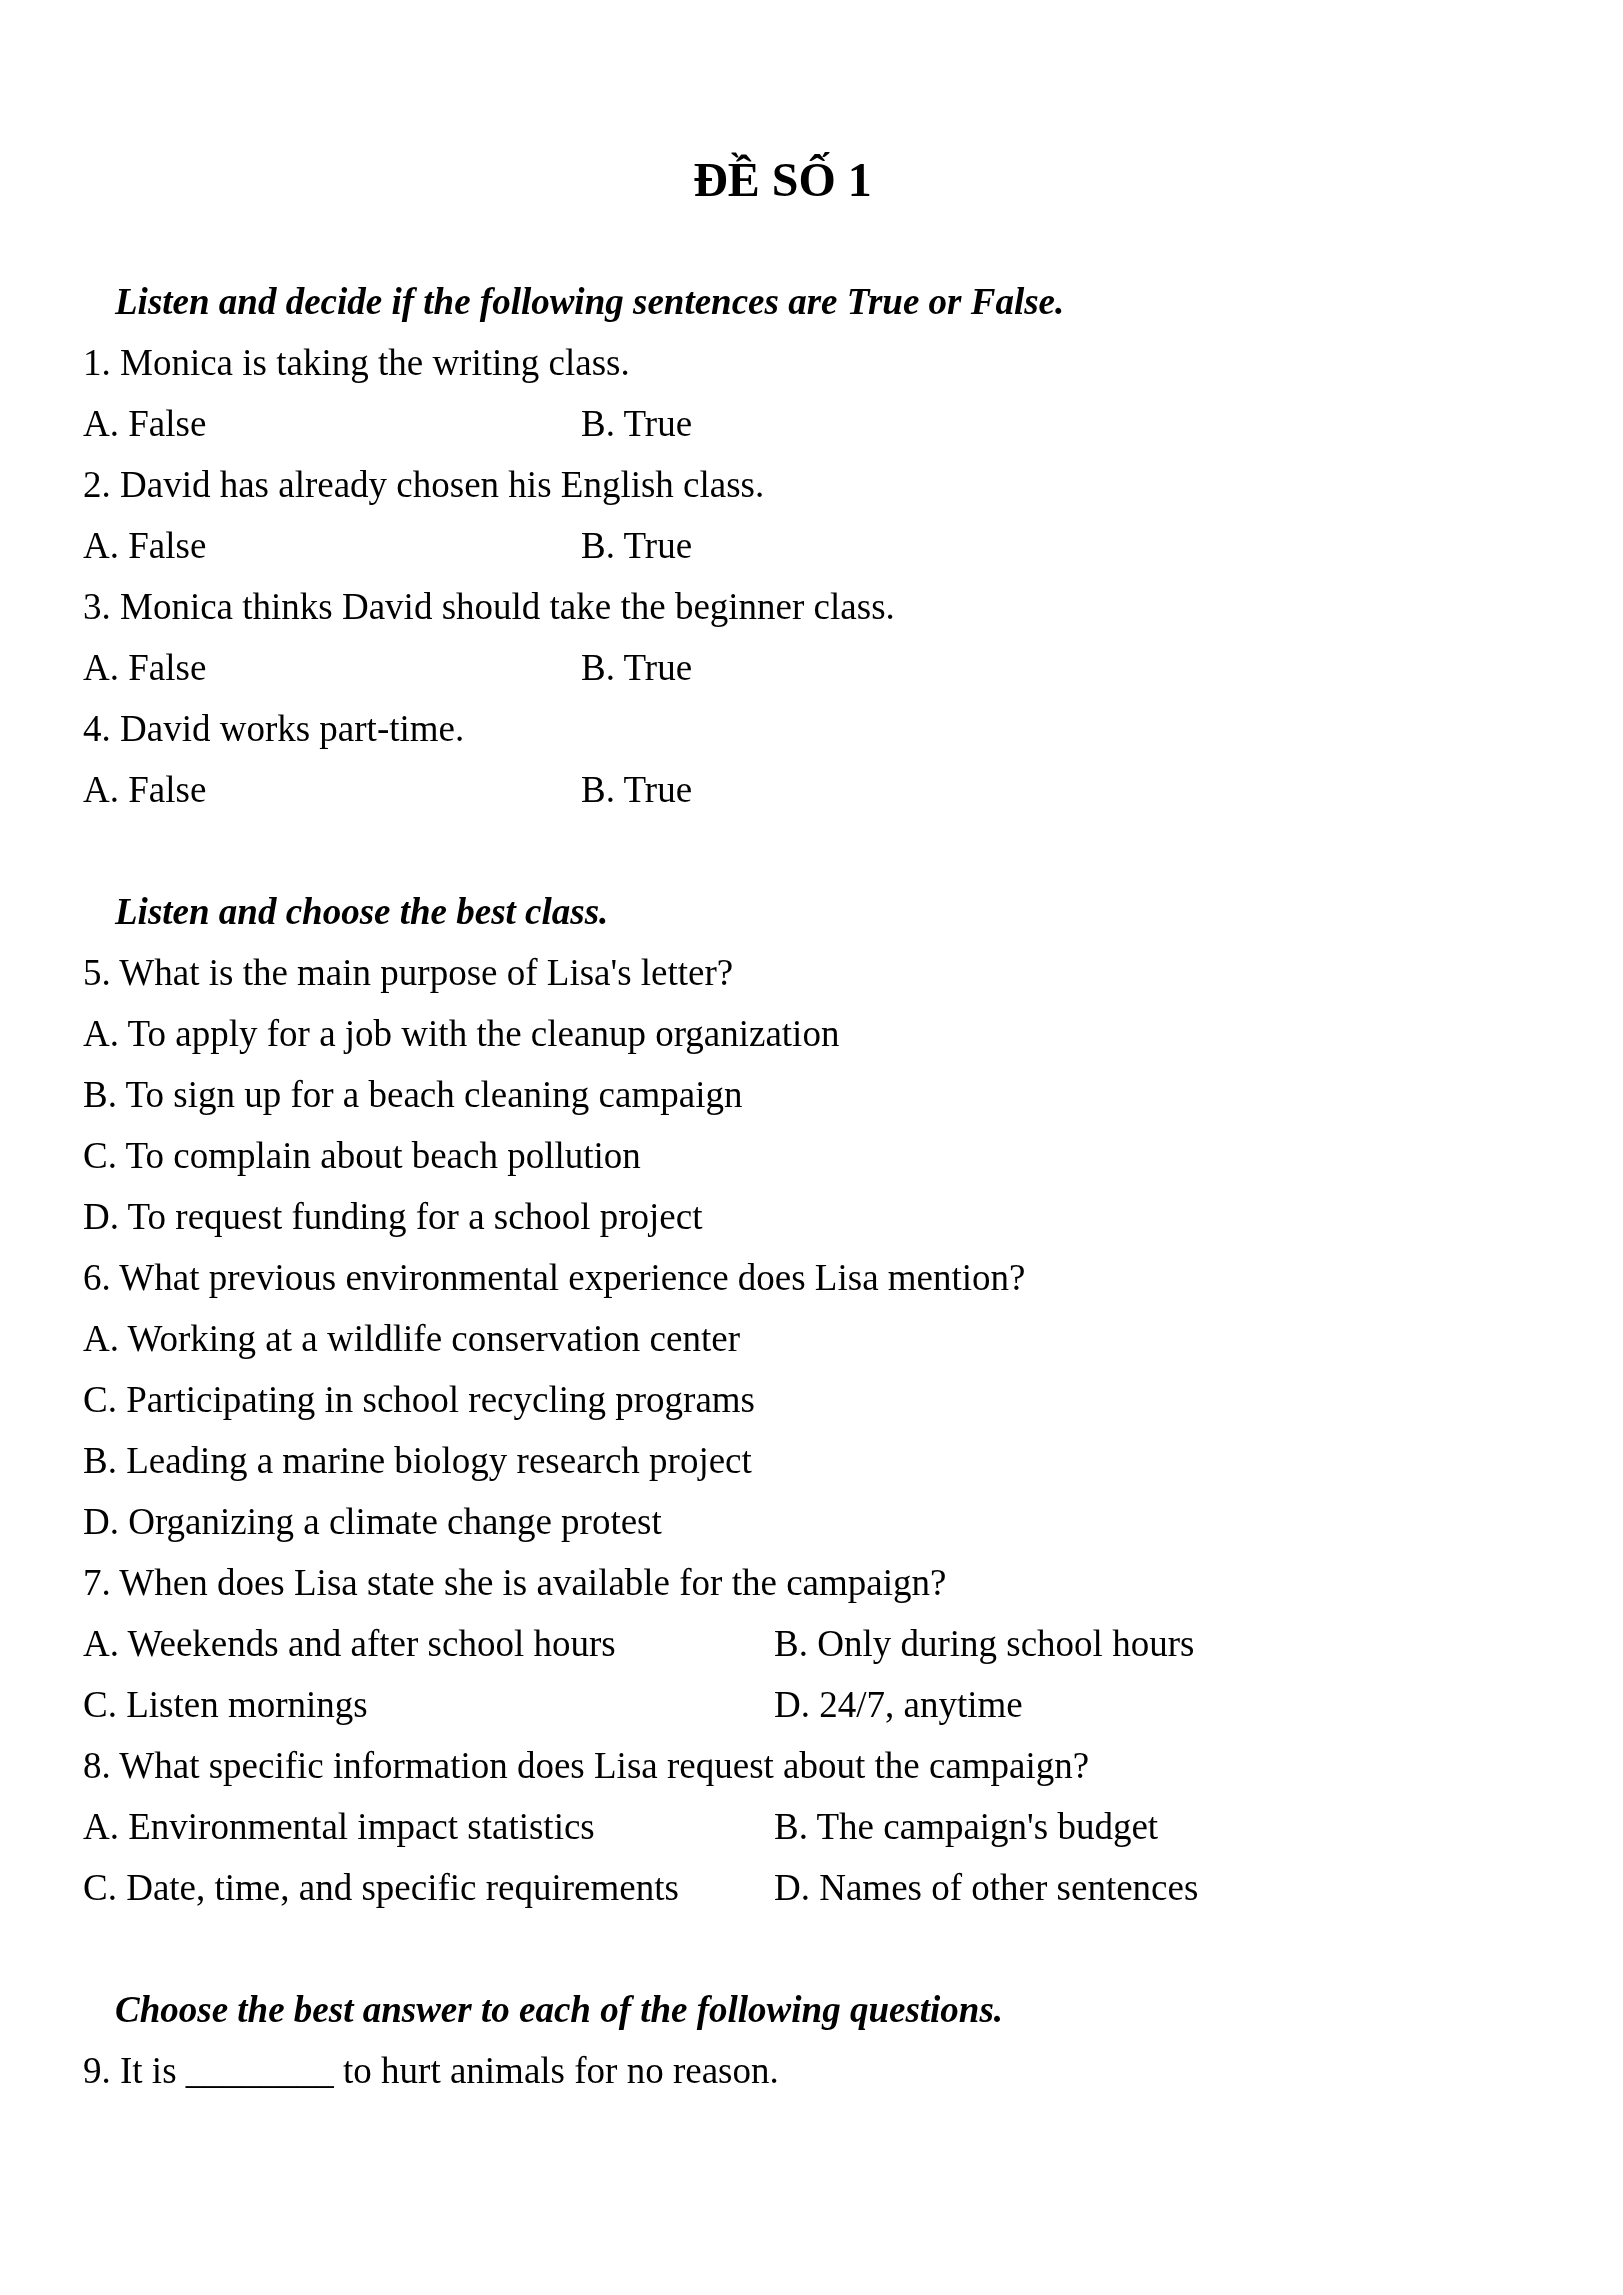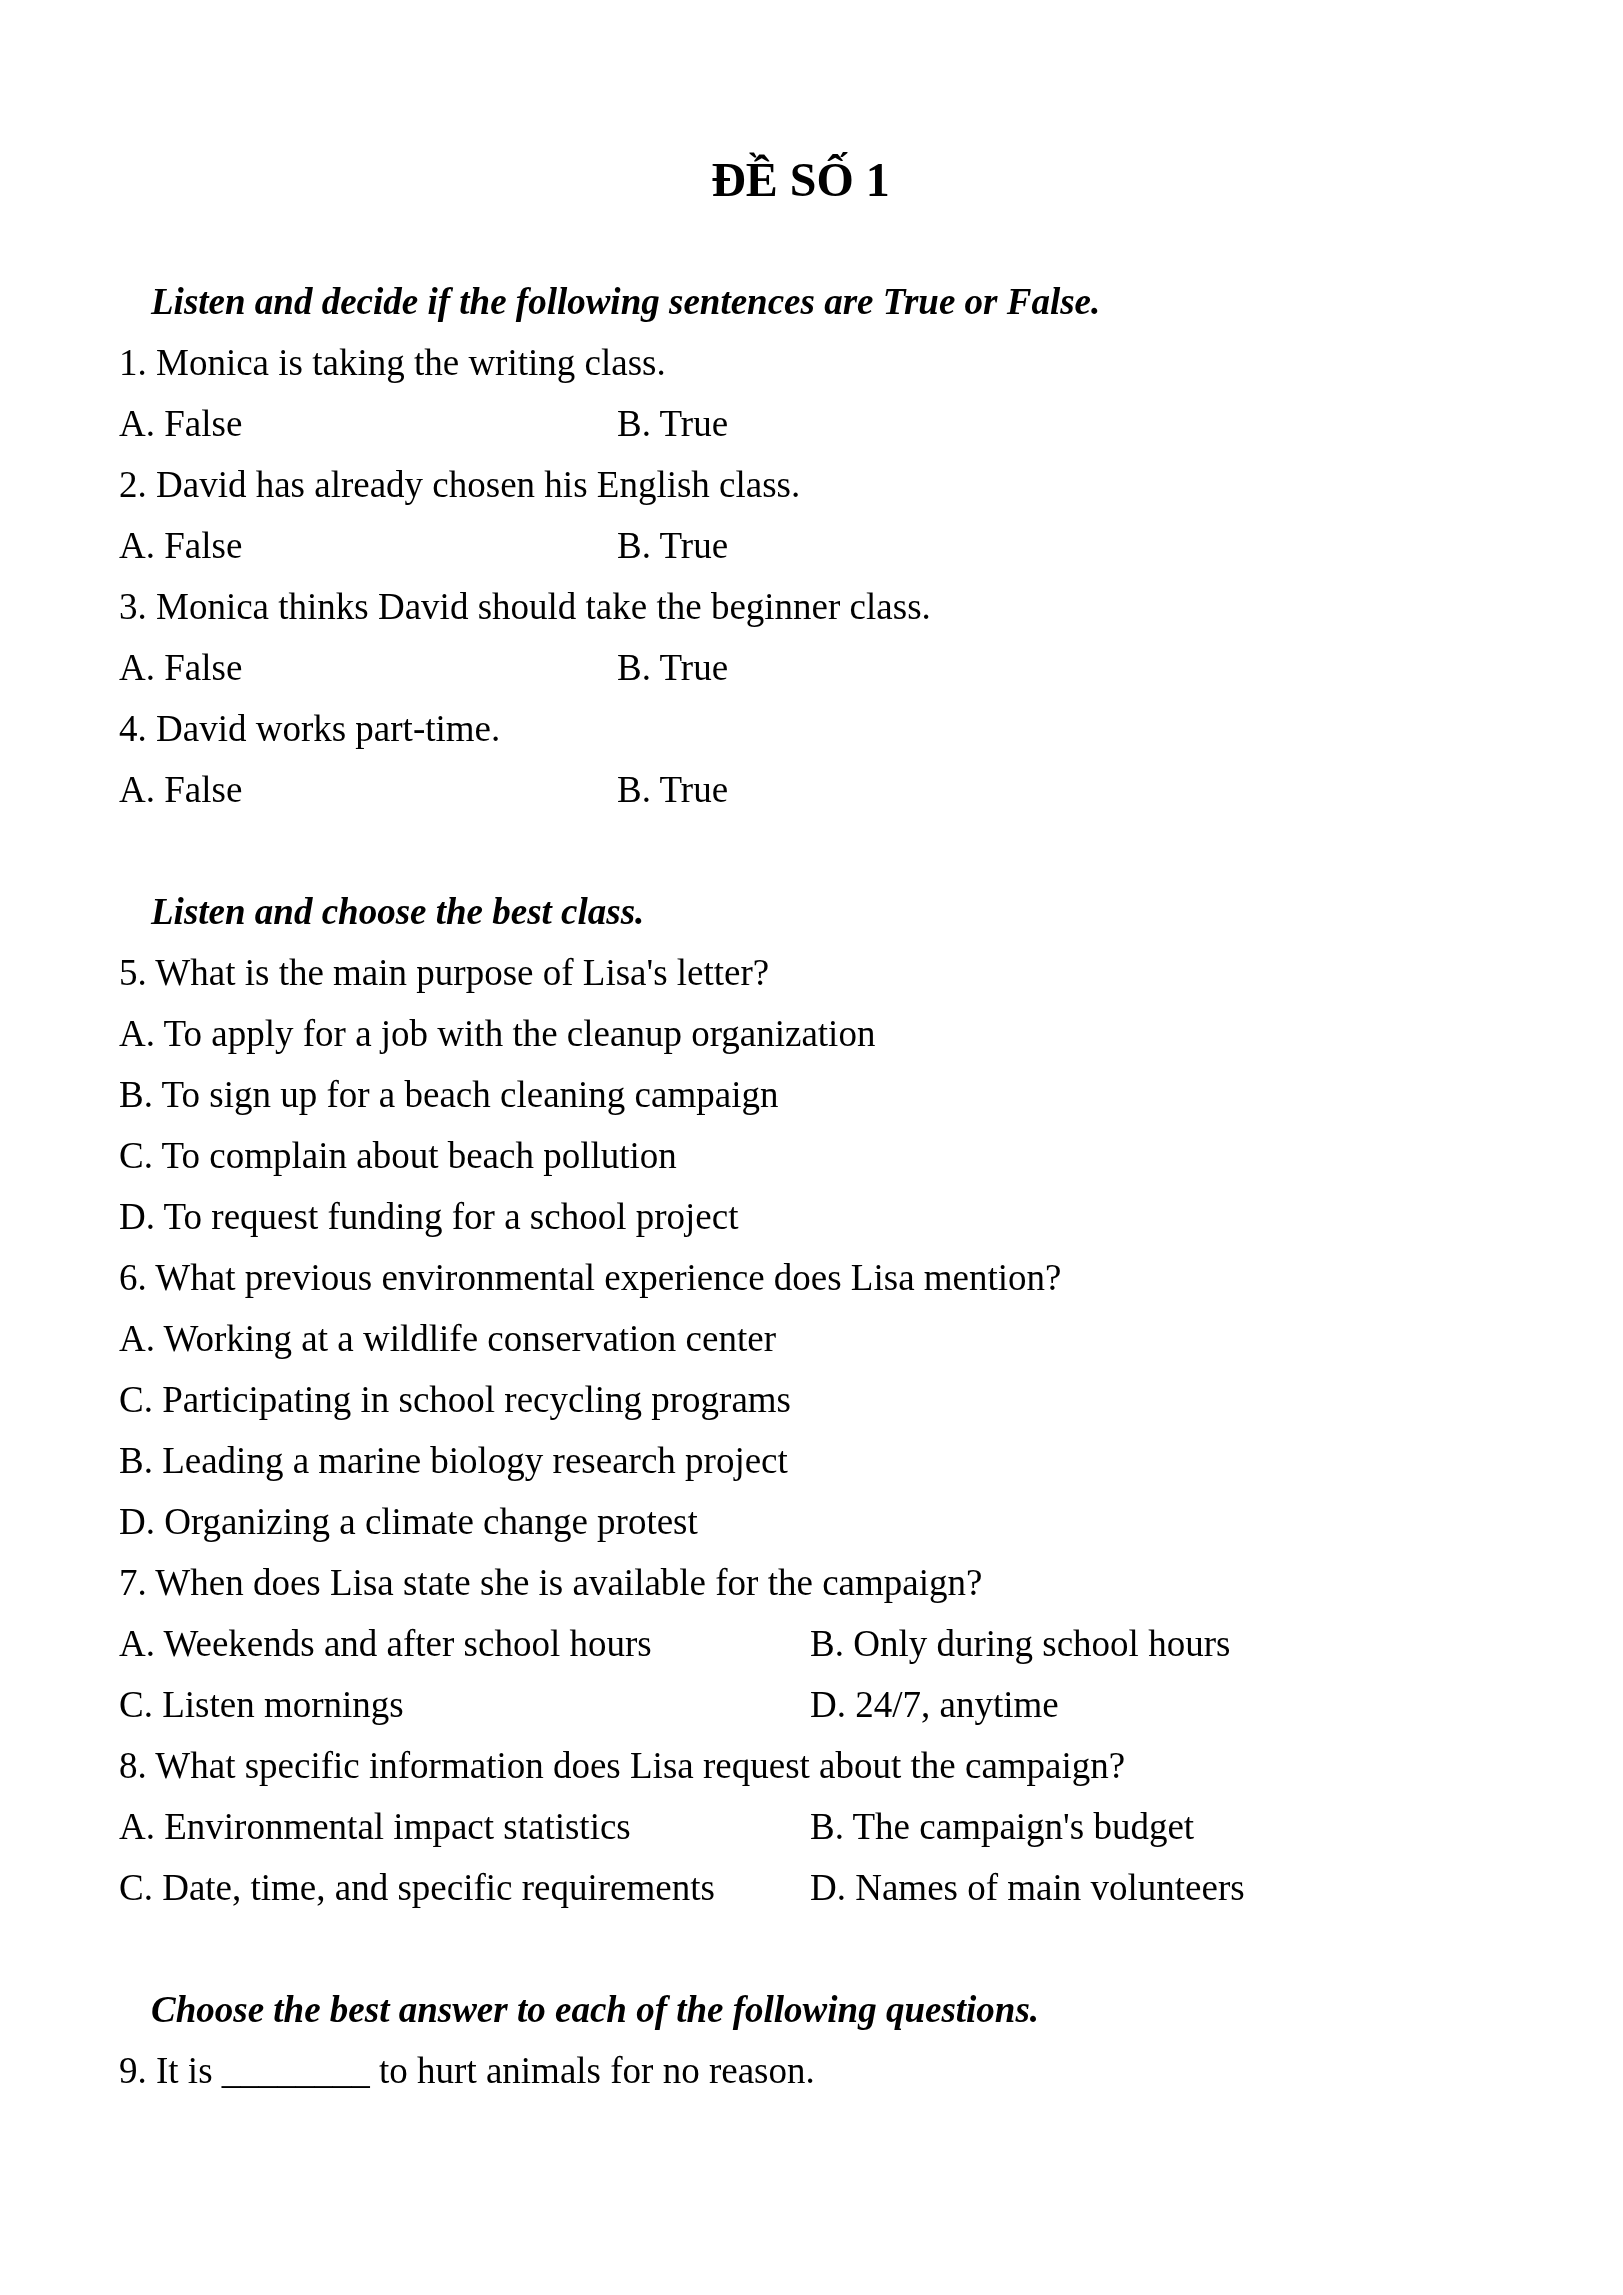--- a/index.html
+++ b/index.html
@@ -12,21 +12,21 @@
     height: 2295px;
     font-family: "Liberation Serif", "DejaVu Serif", serif;
     font-size: 37px;
     color: #000000;
     overflow: hidden;
   }
   .page {
     box-sizing: border-box;
     width: 1623px;
     height: 2295px;
-    padding: 149px 141px 0 119px;
+    padding: 149px 141px 0 83px;
     background: #ffffff;
   }
   .line {
     margin: 0;
     line-height: 61px;
     white-space: nowrap;
   }
   .title {
     text-align: center;
     font-weight: bold;
@@ -119,21 +119,21 @@
     <span class="col-b">D. 24/7, anytime</span>
   </p>
 
   <p class="line">8. What specific information does Lisa request about the campaign?</p>
   <p class="line two-col wide">
     <span class="col-a">A. Environmental impact statistics</span>
     <span class="col-b">B. The campaign's budget</span>
   </p>
   <p class="line two-col wide">
     <span class="col-a">C. Date, time, and specific requirements</span>
-    <span class="col-b">D. Names of main volunteers</span>
+    <span class="col-b">D. Names of other sentences</span>
   </p>
 
   <div class="gap"></div>
 
   <p class="line heading">Choose the best answer to each of the following questions.</p>
 
   <p class="line">9. It is ________ to hurt animals for no reason.</p>
 
 </div>
 

